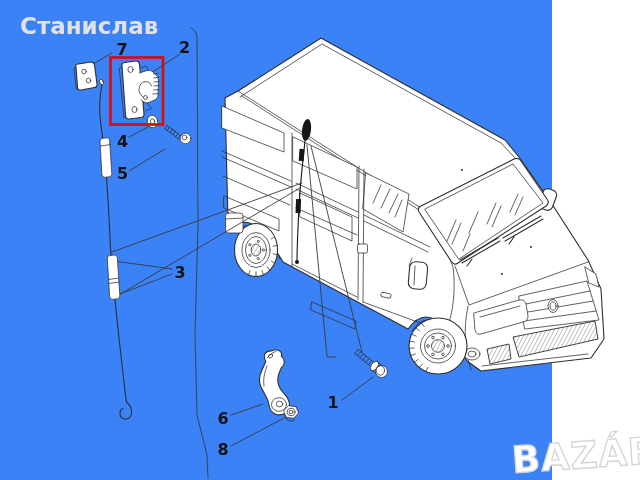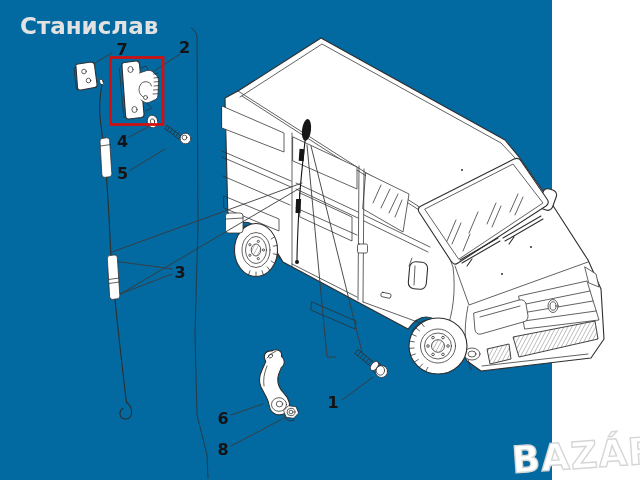--- a/index.html
+++ b/index.html
@@ -1,16 +1,16 @@
 <!DOCTYPE html>
 <html><head>
 <meta charset="utf-8">
 <style>
   html,body{margin:0;padding:0;width:640px;height:480px;background:#ffffff;overflow:hidden}
-  .stage{position:relative;width:552px;height:480px;background:#0369a1}
+  .stage{position:relative;width:552px;height:480px;background:#3b82f6}
   svg{display:block}
   .ln{fill:none;stroke:#2e2e2e;stroke-width:1.1;stroke-linecap:round;stroke-linejoin:round}
   .fw{fill:#ffffff;stroke:#2e2e2e;stroke-width:1.1;stroke-linejoin:round;stroke-linecap:round}
   .thin{stroke-width:0.75}
   .ldr{fill:none;stroke:#3a3a3a;stroke-width:0.9;stroke-linecap:round}
   .dark{stroke:#161616}
   .callout{font-family:"DejaVu Sans",sans-serif;font-weight:bold;font-size:16px;fill:#141414;text-anchor:middle}
   .wm{font-family:"DejaVu Sans",sans-serif;font-weight:bold;font-size:23px}
   .brand{font-family:"DejaVu Sans",sans-serif;font-weight:800;font-size:37px;letter-spacing:1px;
          stroke:#d6d6d6;stroke-width:1.4px;text-anchor:middle}

